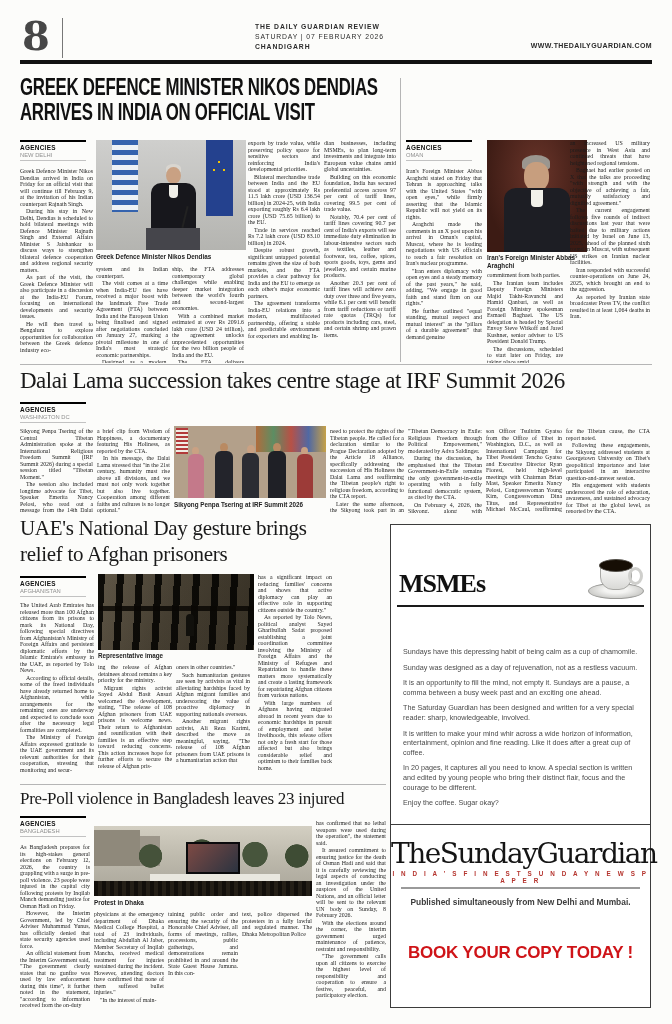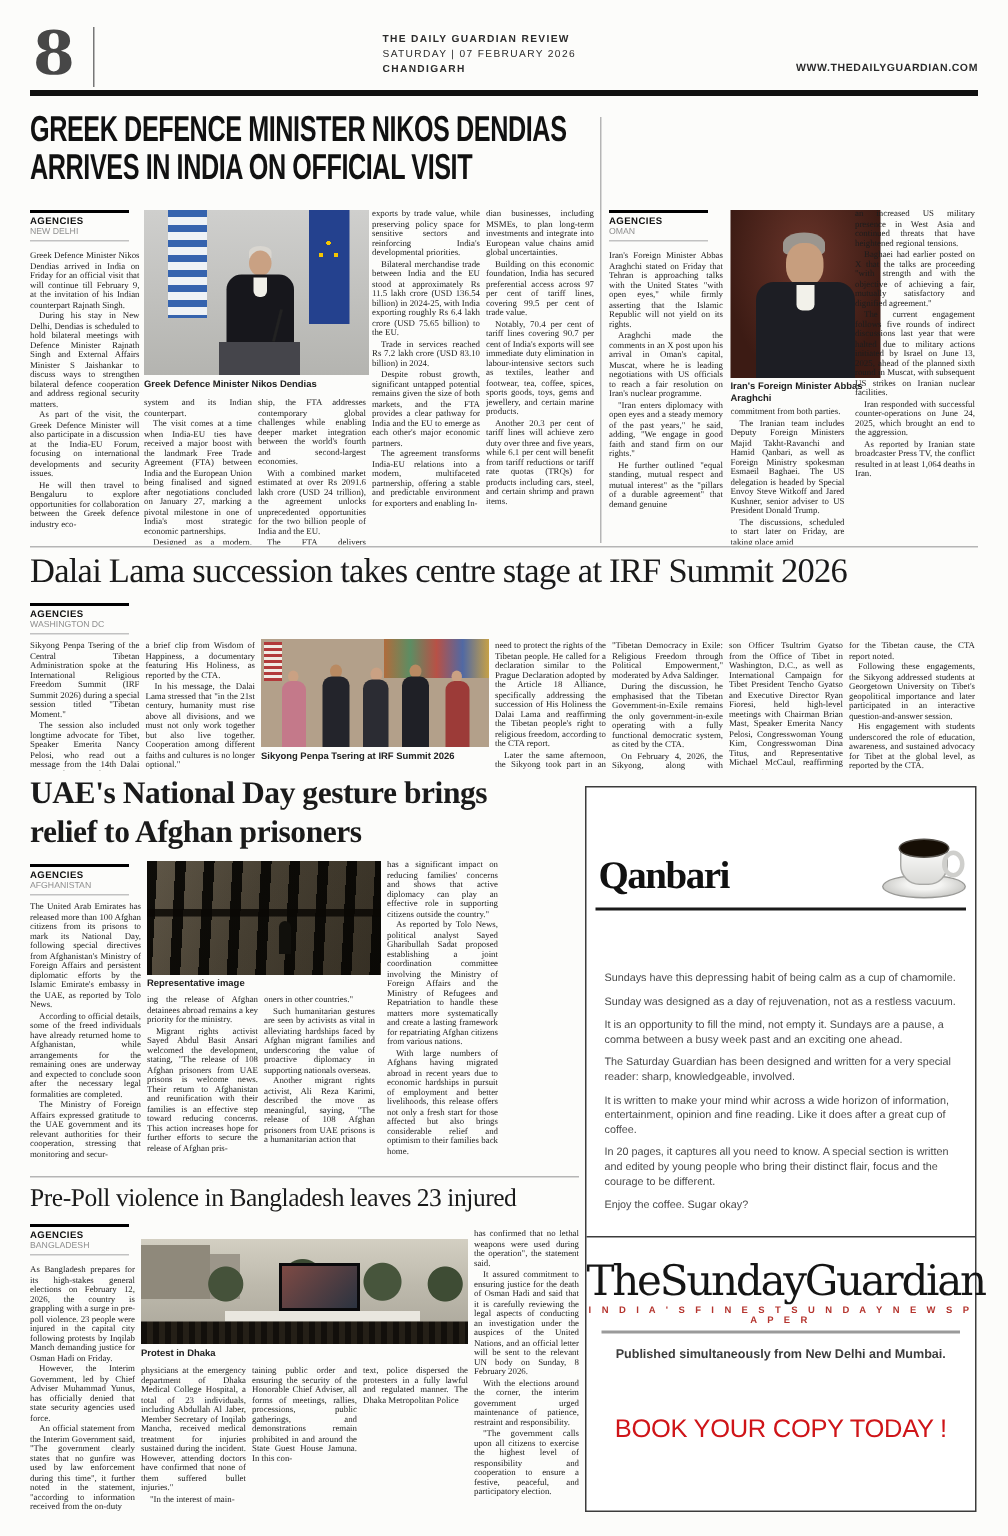--- a/index.html
+++ b/index.html
@@ -33,21 +33,21 @@
   
   #promo-box{border:1px solid #3c3c3c;background:#fff;}
   .coffee-title{display:flex;align-items:flex-end;justify-content:space-between;
     font-family:"Liberation Serif",serif;font-weight:700;font-size:26px;letter-spacing:-1px;color:#111;
     border-bottom:2px solid #1a1a1a;padding:0 2px 6px 2px;}
   .coffee-paras{font-family:"Liberation Sans",sans-serif;font-size:7.2px;line-height:9.6px;color:#4a4a4a;}
   .coffee-paras p{margin:0 0 6px 0;}
   .sg-logo{font-family:"DejaVu Serif",serif;font-size:28px;letter-spacing:-1.5px;color:#151515;white-space:nowrap;text-align:right;}
   .sg-tagline{font-family:"Liberation Sans",sans-serif;font-size:6.3px;letter-spacing:2.6px;font-weight:700;}
   .sg-pub{font-family:"Liberation Sans",sans-serif;font-size:8.4px;font-weight:700;color:#3d3d3d;}
-  .sg-cta{font-family:"Liberation Sans",sans-serif;font-size:17px;font-weight:400;letter-spacing:-.2px;}
+  .sg-cta{font-family:"Liberation Sans",sans-serif;font-size:17px;font-weight:700;letter-spacing:-.2px;}
 </style>
 </head>
 <body>
 
 <div id="page">
 
   <div class="abs page-no" style="left:22px;top:12px;">8</div>
   <div class="abs" style="left:62px;top:18px;width:1px;height:40px;background:#777;"></div>
   <div class="abs mast" style="left:255px;top:22px;">
     <div class="b">THE DAILY GUARDIAN REVIEW</div>
@@ -179,21 +179,21 @@
     </div>
   <div class="abs col" style="left:486px;top:428px;width:76px;height:85px;">
       <p>son Officer Tsultrim Gyatso from the Office of Tibet in Washington, D.C., as well as International Campaign for Tibet President Tencho Gyatso and Executive Director Ryan Fioresi, held high-level meetings with Chairman Brian Mast, Speaker Emerita Nancy Pelosi, Congresswoman Young Kim, Congresswoman Dina Titus, and Representative Michael McCaul, reaffirming continued bipartisan support</p>
     </div>
   <div class="abs col" style="left:566px;top:428px;width:84px;height:85px;">
       <p>for the Tibetan cause, the CTA report noted.</p>
       <p>Following these engagements, the Sikyong addressed students at Georgetown University on Tibet's geopolitical importance and later participated in an interactive question-and-answer session.</p>
       <p>His engagement with students underscored the role of education, awareness, and sustained advocacy for Tibet at the global level, as reported by the CTA.</p>
     </div>
 
-  <div class="abs headline-serif" style="left:20px;top:516px;width:324px;font-size:21px;line-height:1.22;letter-spacing:-.3px;font-weight:bold;">UAE's National Day gesture brings relief to Afghan prisoners</div>
+  <div class="abs headline-serif" style="left:20px;top:516px;width:324px;font-size:21px;line-height:1.22;letter-spacing:-.3px;">UAE's National Day gesture brings relief to Afghan prisoners</div>
   <div class="abs byline" style="left:20px;top:576px;">
     <div class="ag">AGENCIES</div>
     <div class="loc">AFGHANISTAN</div>
   </div>
   <div class="abs photo" style="left:98px;top:574px;width:156px;height:76px;background:linear-gradient(115deg,#5a5244 0%,#3b352a 45%,#262118 100%);">
     <div class="abs" style="left:0;top:0;right:0;bottom:0;background:repeating-linear-gradient(93deg,rgba(8,7,4,.92) 0 7px,rgba(120,108,86,.18) 7px 19px);"></div>
     <div class="abs" style="left:0;top:32px;width:156px;height:5px;background:rgba(10,8,5,.85);"></div>
     <div class="abs" style="left:88px;top:40px;width:8px;height:22px;background:#11100c;border-radius:4px 4px 0 0;"></div>
   </div>
   <div class="abs caption" style="left:98px;top:652px;width:156px;">Representative image</div>
@@ -250,21 +250,21 @@
   <div class="abs col" style="left:316px;top:820px;width:70px;height:204px;">
       <p>has confirmed that no lethal weapons were used during the operation", the statement said.</p>
       <p>It assured commitment to ensuring justice for the death of Osman Hadi and said that it is carefully reviewing the legal aspects of conducting an investigation under the auspices of the United Nations, and an official letter will be sent to the relevant UN body on Sunday, 8 February 2026.</p>
       <p>With the elections around the corner, the interim government urged maintenance of patience, restraint and responsibility.</p>
       <p>"The government calls upon all citizens to exercise the highest level of responsibility and cooperation to ensure a festive, peaceful, and participatory election.</p>
     </div>
 
   <div id="promo-box" class="abs" style="left:390px;top:524px;width:259px;height:482px;">
 
     <div class="abs coffee-title" style="left:6px;top:22px;width:243px;">
-      <span>Qanbari</span>
+      <span>MSMEs</span>
       <span class="abs" style="position:relative;width:54px;height:52px;display:inline-block;">
         <span class="abs" style="left:0;bottom:0;width:54px;height:14px;border-radius:50%;background:radial-gradient(ellipse at 50% 40%,#f4f4f2 30%,#cfcfcc 70%,#b3b3b0 100%);border:1px solid #9a9a97;display:block;"></span>
         <span class="abs" style="left:12px;bottom:9px;width:30px;height:24px;background:linear-gradient(#fdfdfc,#d9d9d6);border:1px solid #a8a8a5;border-radius:3px 3px 13px 13px;display:block;"></span>
         <span class="abs" style="left:40px;bottom:14px;width:9px;height:12px;border:3px solid #cfcfcc;border-radius:50%;display:block;"></span>
         <span class="abs" style="left:11px;bottom:27px;width:32px;height:11px;border-radius:50%;background:#160e05;border:1px solid #55514b;display:block;"></span>
       </span>
     </div>
 
     <div class="abs coffee-paras" style="left:12px;top:122px;width:236px;height:172px;overflow:hidden;">
         <p>Sundays have this depressing habit of being calm as a cup of chamomile.</p>

